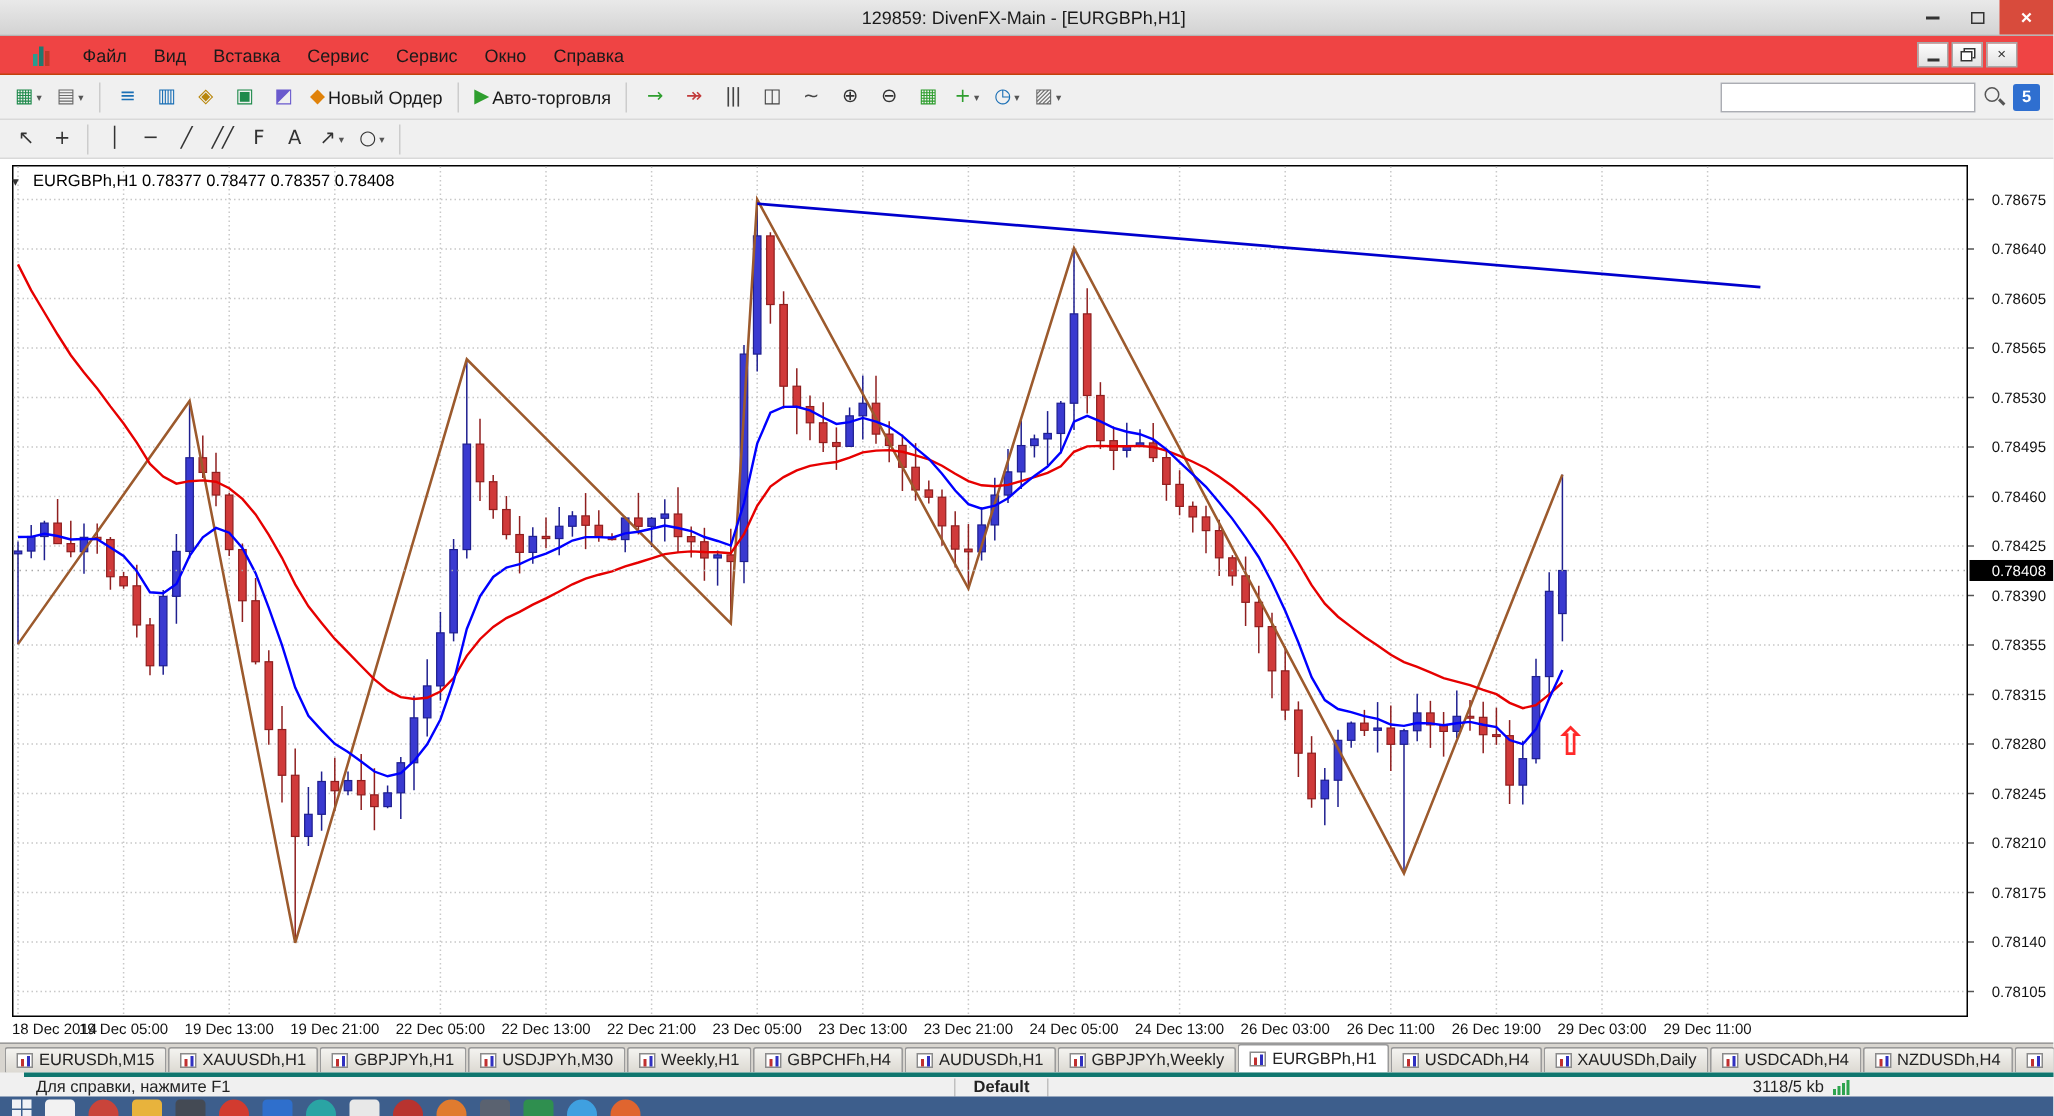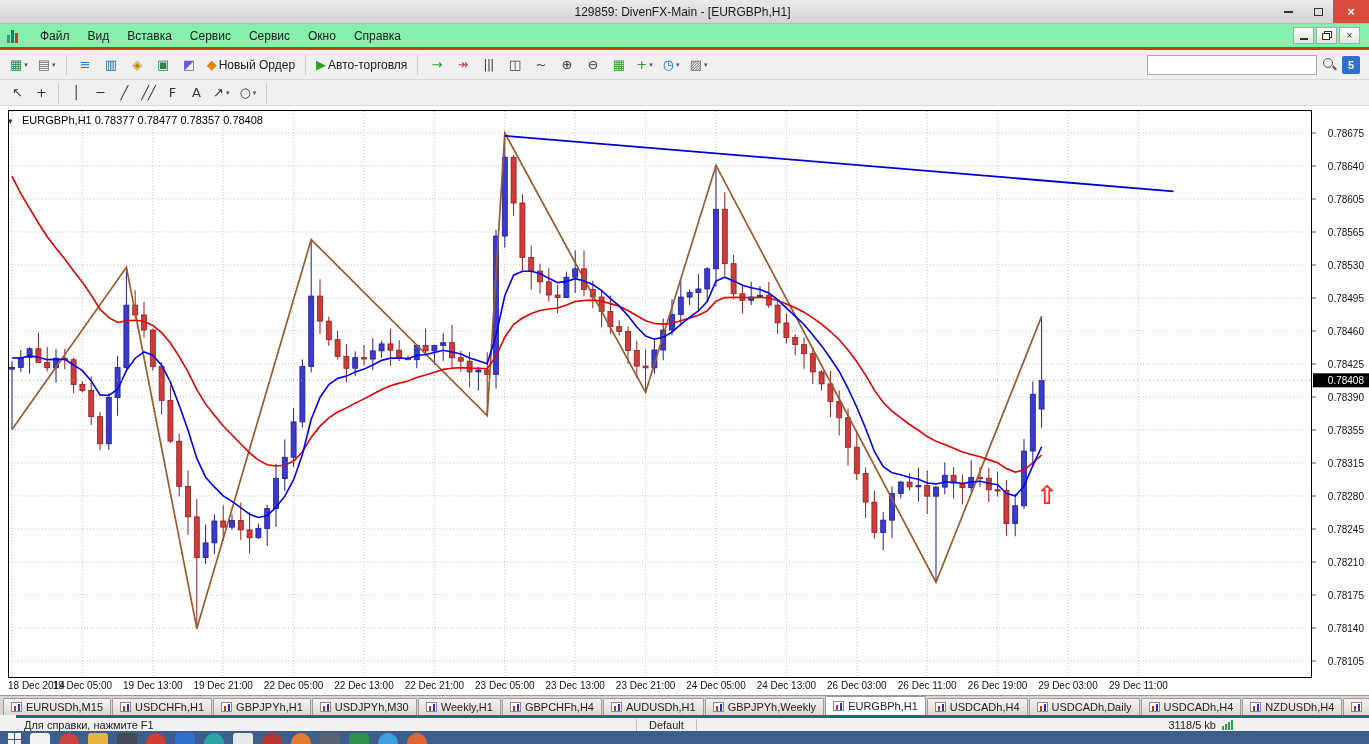--- a/index.html
+++ b/index.html
@@ -12,22 +12,22 @@
   
   .titlebar { height:24px; background:linear-gradient(#e9e9e9,#d3d3d3);
     border-bottom:1px solid #b5b5b5; display:flex; align-items:center; position:relative; }
   .title-text { position:absolute; left:0; right:4px; text-align:center; font-size:12px; color:#1a1a1a; }
   .winbtns { margin-left:auto; display:flex; z-index:2; height:100%; }
   .winbtn { width:30px; height:100%; display:flex; align-items:center; justify-content:center; color:#333; }
   .minbar { width:9px; height:2px; background:#333; }
   .maxbox { width:9px; height:8px; border:1.5px solid #333; }
   .winbtn.close { width:36px; background:#d84b3c; color:#fff; font-size:13px; font-weight:bold; }
   
-  .menubar { height:26px; background:#86efac; border-bottom:3px solid #c2410c;
-    display:flex; align-items:center; padding:0 5px; }
+  .menubar { height:26px; background:#ef4444; border-bottom:1px solid #c2410c;
+    display:flex; align-items:center; padding:0 20px; }
   .mt4logo { display:flex; align-items:flex-end; gap:1px; width:18px; height:15px; margin:0 6px 0 2px; }
   .mt4logo i { display:block; width:3px; background:#2a9d8f; }
   .mt4logo i:nth-child(1){height:8px;} .mt4logo i:nth-child(2){height:13px;background:#1f7a70;} .mt4logo i:nth-child(3){height:10px;background:#c0392b;}
   #menuitems { display:flex; }
   .menu-item { padding:4px 9px; font-size:12px; color:#1a1a1a; }
   .mdibtns { margin-left:auto; display:flex; gap:2px; margin-right:4px; }
   .mdibtn { width:21px; height:17px; border:1px solid #a8a8a8; background:linear-gradient(#fdfdfd,#e2e2e2);
     display:flex; align-items:center; justify-content:center; font-size:10px; color:#333; }
   .mbar { width:8px; height:2px; background:#333; margin-top:6px; }
   .rest { position:relative; width:10px; height:9px; }
@@ -67,21 +67,21 @@
     border-radius:2px 2px 0 0; margin-right:1px; white-space:nowrap; }
   .tab.active { background:#fff; height:19px; }
   .tabicon { width:11px; height:10px; border:1px solid #8a8a8a; background:#fff; position:relative; }
   .tabicon::before { content:""; position:absolute; left:2px; top:3px; width:2px; height:5px; background:#c03030; }
   .tabicon::after  { content:""; position:absolute; left:6px; top:1px; width:2px; height:7px; background:#3030c0; }
   
   .statusbar { position:absolute; top:715px; left:16px; width:1369px; height:16px; background:#f0f0f0;
     border-top:3px solid #0f766e; display:flex; align-items:center; font-size:11px; color:#222; }
   .st-help { flex:0 0 620px; padding:0 8px; overflow:hidden; white-space:nowrap; }
   .stsep { width:1px; height:12px; background:#c0c0c0; }
-  .st-profile { padding:0 12px; }
+  .st-profile { padding:0 12px;font-weight:bold; }
   .st-traffic { padding:0 6px; }
   .conn { display:flex; align-items:flex-end; gap:1px; height:11px; margin-right:6px; }
   .conn i { display:block; width:2px; background:#2ea44f; }
   .conn i:nth-child(1){height:4px;} .conn i:nth-child(2){height:6px;}
   .conn i:nth-child(3){height:8px;} .conn i:nth-child(4){height:10px;}
   .st-rightpad { width:146px; }
   
   .taskbar { position:absolute; top:731px; left:0; width:1369px; height:13px; background:#3d5e8c;
     display:flex; align-items:flex-start; gap:9px; padding-left:8px; overflow:hidden; }
   .startbtn { display:grid; grid-template-columns:6px 6px; grid-template-rows:6px 6px; gap:1px; margin-top:2px; }
@@ -598,21 +598,21 @@
       </svg>
     </div>
 
   <div class="tabbar" id="tabbar">
       <div class="tab">
         <span class="tabicon"></span>
         <span class="tablbl">EURUSDh,M15</span>
       </div>
       <div class="tab">
         <span class="tabicon"></span>
-        <span class="tablbl">USDCHFh,H1</span>
+        <span class="tablbl">XAUUSDh,H1</span>
       </div>
       <div class="tab">
         <span class="tabicon"></span>
         <span class="tablbl">GBPJPYh,H1</span>
       </div>
       <div class="tab">
         <span class="tabicon"></span>
         <span class="tablbl">USDJPYh,M30</span>
       </div>
       <div class="tab">
@@ -634,21 +634,21 @@
       <div class="tab active">
         <span class="tabicon"></span>
         <span class="tablbl">EURGBPh,H1</span>
       </div>
       <div class="tab">
         <span class="tabicon"></span>
         <span class="tablbl">USDCADh,H4</span>
       </div>
       <div class="tab">
         <span class="tabicon"></span>
-        <span class="tablbl">USDCADh,Daily</span>
+        <span class="tablbl">XAUUSDh,Daily</span>
       </div>
       <div class="tab">
         <span class="tabicon"></span>
         <span class="tablbl">USDCADh,H4</span>
       </div>
       <div class="tab">
         <span class="tabicon"></span>
         <span class="tablbl">NZDUSDh,H4</span>
       </div>
       <div class="tab">

